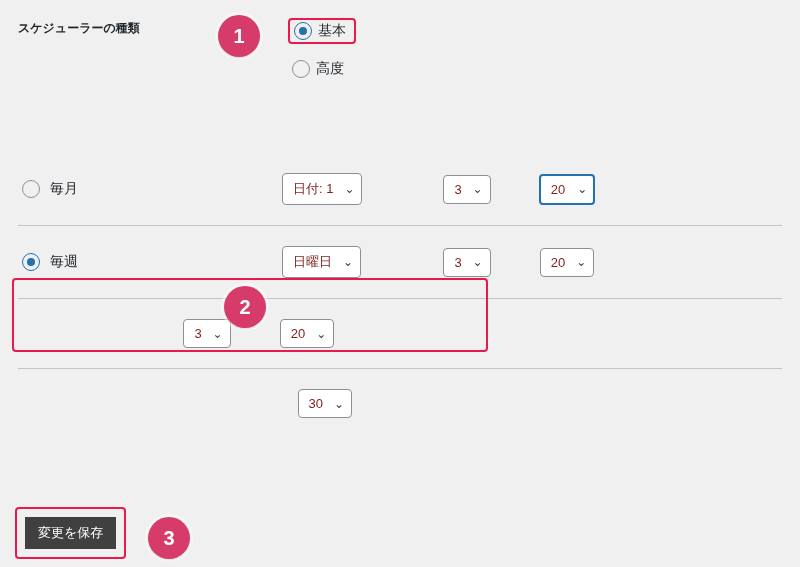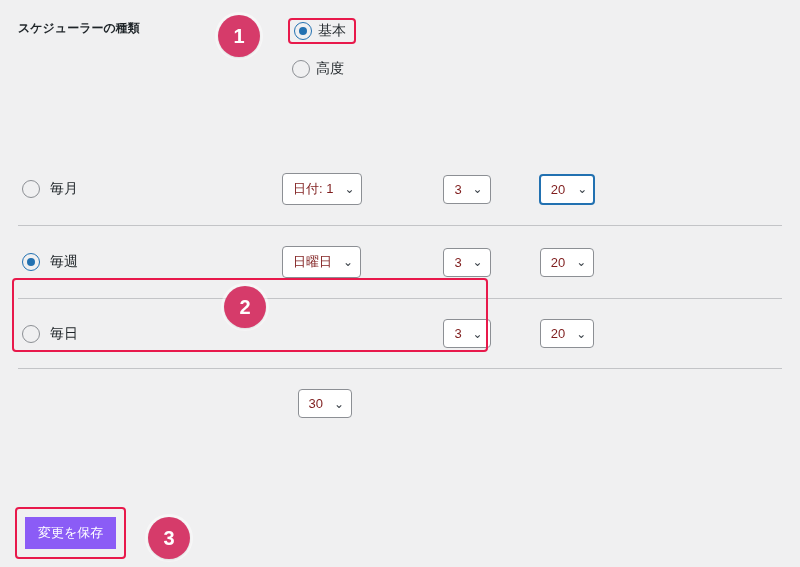--- a/index.html
+++ b/index.html
@@ -78,21 +78,21 @@
     border-radius: 50%;
     background: #d63b6a;
     color: #fff;
     display: flex; align-items: center; justify-content: center;
     font-size: 20px; font-weight: 700;
     box-shadow: 0 0 0 3px rgba(255,255,255,0.45), 0 1px 2px rgba(0,0,0,0.2);
   }
   .save-wrap { position: absolute; left: 15px; bottom: 8px; }
   .save-highlight { border: 2px solid #e8194b; border-radius: 4px; padding: 8px; display: inline-block; }
   .save-btn {
-    background: #8b5cf6;
+    background: #404040;
     color: #fff;
     border: none;
     padding: 7px 13px;
     font-size: 13px;
     cursor: pointer;
   }
 </style>
 </head>
 <body>
 
@@ -161,24 +161,20 @@
           </div>
           <div class="col-min" style="width:auto; flex:0 0 90px; display:flex; justify-content:center;">
             <span class="selwrap">
               <button class="sel">20</button>
               <span class="chev">⌄</span>
             </span>
           </div>
         </div>
 
         <div class="trow">
-          <div class="col-type">
-            <input type="radio" name="freq" style="">
-            <span>毎日</span>
-          </div>
           <div class="col-param"></div>
           <div class="col-hr" style="width:auto; flex:0 0 110px; display:flex; justify-content:center;">
             <span class="selwrap">
               <button class="sel">3</button>
               <span class="chev">⌄</span>
             </span>
           </div>
           <div class="col-min" style="width:auto; flex:0 0 90px; display:flex; justify-content:center;">
             <span class="selwrap">
               <button class="sel">20</button>

